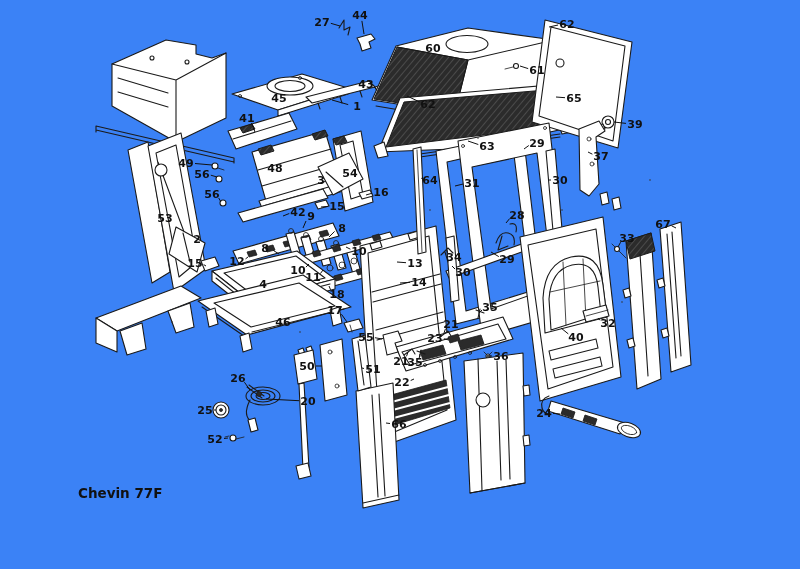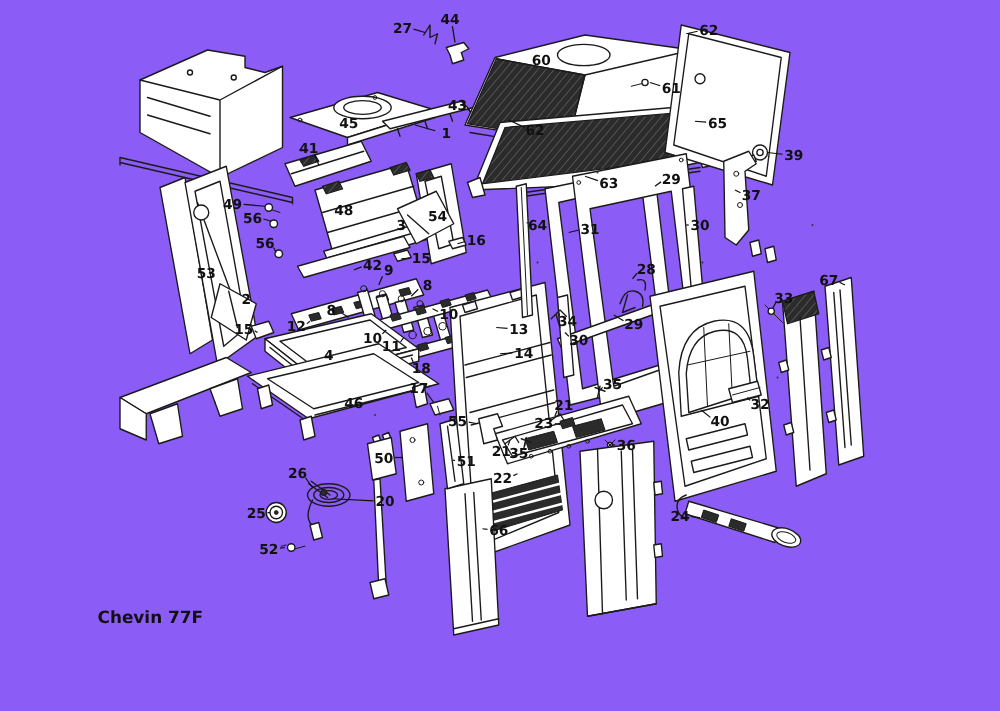--- a/index.html
+++ b/index.html
@@ -1,16 +1,16 @@
 <!DOCTYPE html>
 <html><head>
 <meta charset="utf-8">
 <style>
   html,body{margin:0;padding:0;background:#ffffff;}
-  #stage{position:relative;width:800px;height:569px;background:#8b5cf6;overflow:hidden;}
+  #stage{position:relative;width:800px;height:569px;background:#3b82f6;overflow:hidden;}
   svg{display:block;}
   .fw{fill:#ffffff;stroke:#1a1a1a;stroke-width:1.1;stroke-linejoin:round;}
   .ln{fill:none;stroke:#1a1a1a;stroke-width:1.1;stroke-linejoin:round;stroke-linecap:round;}
   .dk{fill:#2b2b2b;stroke:#1a1a1a;stroke-width:0.8;}
   .ht{fill:url(#hatch);stroke:#1a1a1a;stroke-width:1;}
   .thin{stroke-width:0.8;}
   .lbl{font-family:"DejaVu Sans",sans-serif;font-size:11px;font-weight:bold;fill:#111;text-anchor:middle;}
   .ttl{font-family:"DejaVu Sans",sans-serif;font-size:13.5px;font-weight:bold;fill:#111;}
   .ldr{stroke:#111;stroke-width:1;fill:none;}
 </style>

